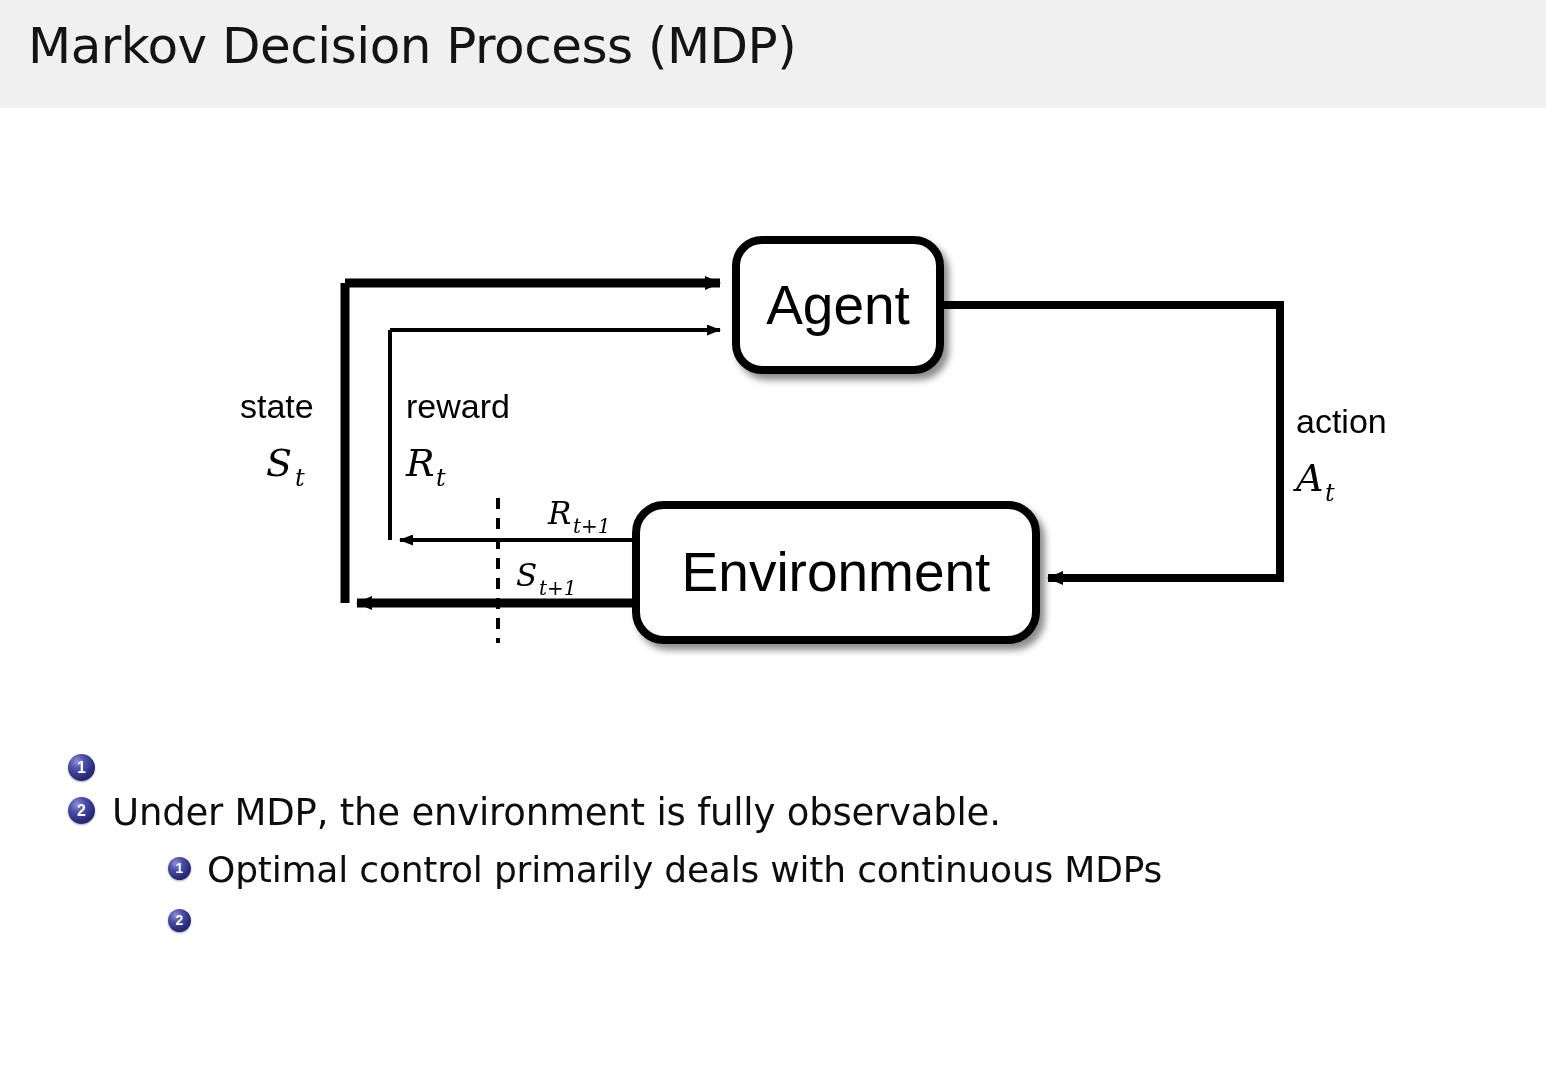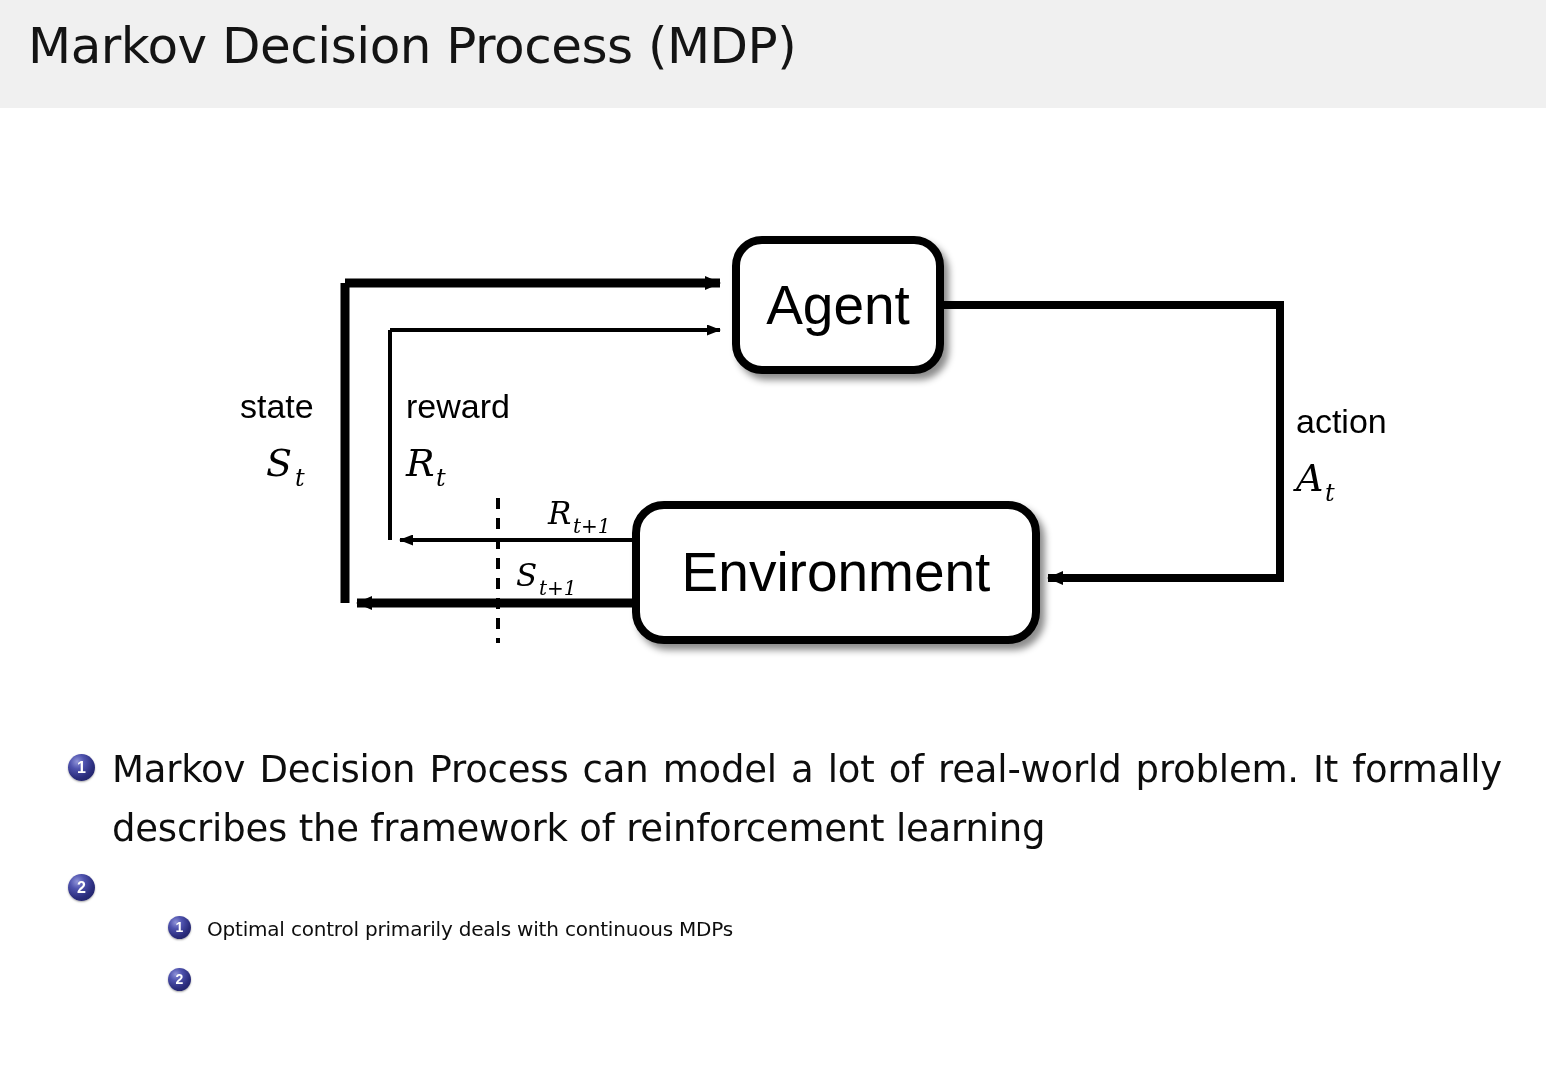--- a/index.html
+++ b/index.html
@@ -143,21 +143,21 @@
     color: #0d0d0d;
   }
   .b-text-1 {
     font-size: 37px;
     line-height: 59px;
     max-width: 1390px;
     text-align: justify;
     letter-spacing: -0.2px;
   }
   .b-text-2 {
-    font-size: 20px;
+    font-size: 36px;
     line-height: 52px;
     letter-spacing: -0.2px;
     white-space: nowrap;
   }
 </style>
 </head>
 <body>
 
 <div class="slide">
 
@@ -241,25 +241,25 @@
         <text class="edge-math-small-sub" x="531" y="487">t+1</text>
       </g>
 
     </svg>
   </div>
 
   <div class="bullets">
 
     <div class="bullet-row lvl1">
       <div class="marker marker-1">1</div>
-      <div class="b-text b-text-1">Markov Decision Process can model a lot of real-world problem. It formally describes the framework of reinforcement learning</div>
     </div>
 
     <div class="bullet-row lvl1">
       <div class="marker marker-1">2</div>
+      <div class="b-text b-text-1">Under MDP, the environment is fully observable.</div>
     </div>
 
     <div class="bullet-row lvl2">
       <div class="marker marker-2">1</div>
       <div class="b-text b-text-2">Optimal control primarily deals with continuous MDPs</div>
     </div>
 
     <div class="bullet-row lvl2">
       <div class="marker marker-2">2</div>
     </div>

